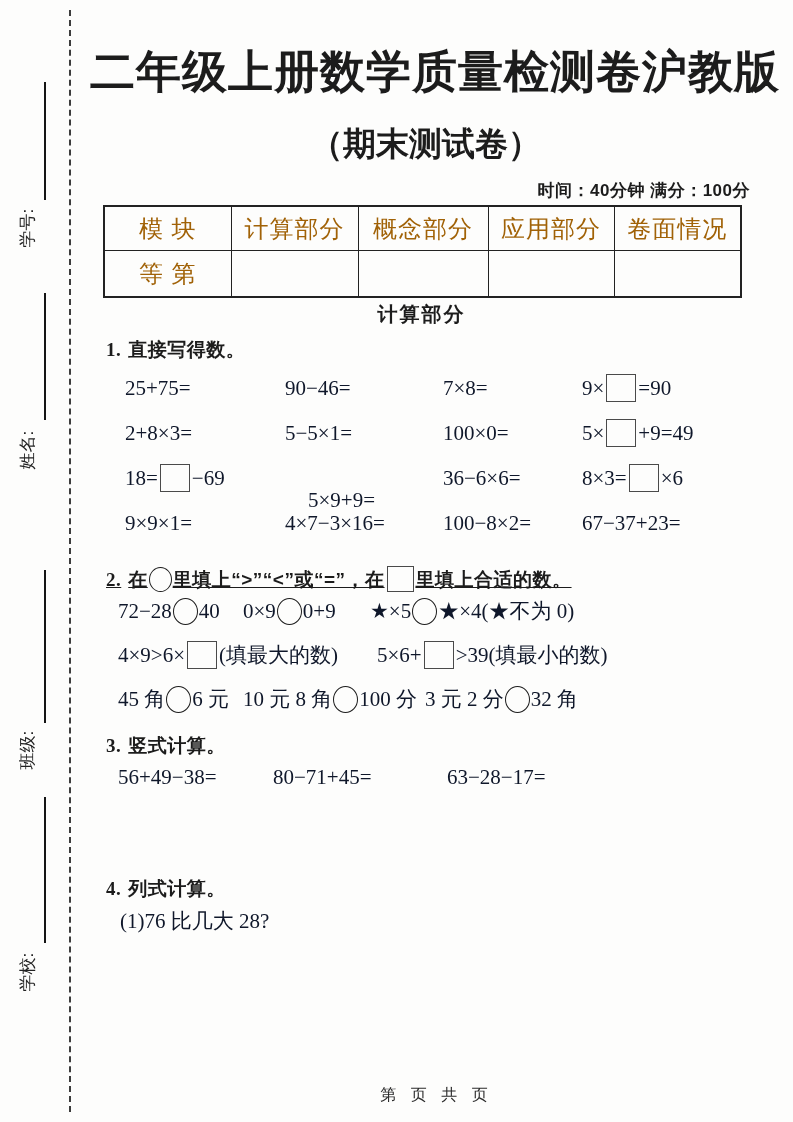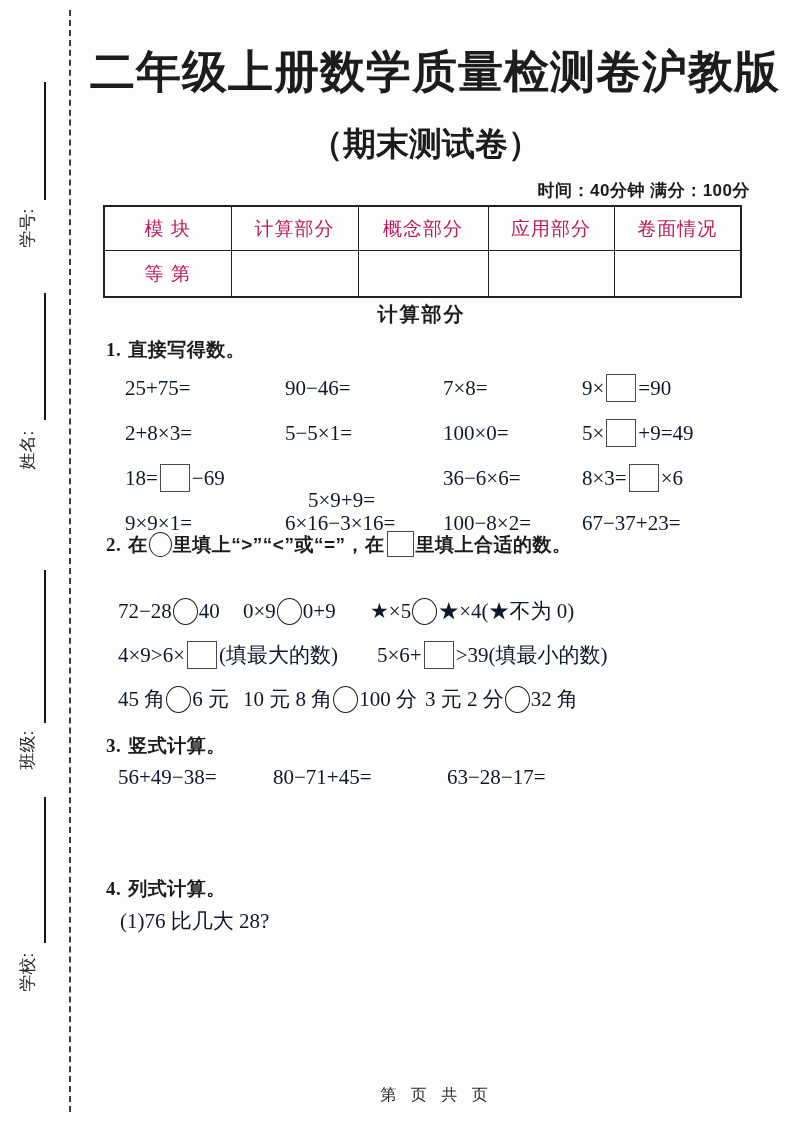--- a/index.html
+++ b/index.html
@@ -39,21 +39,21 @@
     font-size:17px;font-weight:700;letter-spacing:.5px;
   }
   
   .score-table{
     position:absolute;left:103px;top:205px;width:637px;
     border-collapse:collapse;table-layout:fixed;
     border:2.5px solid #222;
   }
   .score-table td{
     border:1.5px solid #222;text-align:center;
-    font-size:19px;font-weight:500;letter-spacing:1px;color:#be185d;
+    font-size:24px;font-weight:500;letter-spacing:1px;color:#a16207;
   }
   .score-table tr.hdr td{height:41px;}
   .score-table tr.grade td{height:43px;}
   
   .section-title{
     position:absolute;top:301px;left:103px;width:637px;text-align:center;
     font-size:20px;font-weight:bold;letter-spacing:2px;
   }
   .p-label{
     position:absolute;left:106px;
@@ -132,21 +132,21 @@
     </tr>
   </tbody>
     </table>
 
   <div class="section-title">计算部分</div>
 
   <div class="p-label" style="top:337px;">
     <span class="p-num">1.</span><span class="p-text">直接写得数。</span>
   </div>
 
-  <div class="p-label" style="top:531px;">
+  <div class="p-label" style="top:566px;text-decoration:underline;">
     <span class="p-num">2.</span><span class="p-text">在<span class="circ"></span>里填上“&gt;”“&lt;”或“=”，在<span class="box"></span>里填上合适的数。</span>
   </div>
 
   <div class="p-label" style="top:733px;">
     <span class="p-num">3.</span><span class="p-text">竖式计算。</span>
   </div>
 
   <div class="p-label" style="top:876px;">
     <span class="p-num">4.</span><span class="p-text">列式计算。</span>
   </div>
@@ -160,21 +160,21 @@
       <span class="expr" style="left: 582px; top: 373px;">9×<span class="box"></span>=90</span>
       <span class="expr" style="left: 125px; top: 418px;">2+8×3=</span>
       <span class="expr" style="left: 285px; top: 418px;">5−5×1=</span>
       <span class="expr" style="left: 443px; top: 418px;">100×0=</span>
       <span class="expr" style="left: 582px; top: 418px;">5×<span class="box"></span>+9=49</span>
       <span class="expr" style="left: 125px; top: 463px;">18=<span class="box"></span>−69</span>
       <span class="expr" style="left: 285px; top: 485px; margin-left: 23px;">5×9+9=</span>
       <span class="expr" style="left: 443px; top: 463px;">36−6×6=</span>
       <span class="expr" style="left: 582px; top: 463px;">8×3=<span class="box"></span>×6</span>
       <span class="expr" style="left: 125px; top: 508px;">9×9×1=</span>
-      <span class="expr" style="left: 285px; top: 508px;">6×16−3×16=</span>
+      <span class="expr" style="left: 285px; top: 508px;">4×7−3×16=</span>
       <span class="expr" style="left: 443px; top: 508px;">100−8×2=</span>
       <span class="expr" style="left: 582px; top: 508px;">67−37+23=</span>
       <span class="expr" style="left: 118px; top: 596px;">72−28<span class="circ"></span>40</span>
       <span class="expr" style="left: 243px; top: 596px;">0×9<span class="circ"></span>0+9</span>
       <span class="expr" style="left: 370px; top: 596px;">★×5<span class="circ"></span>★×4(★不为 0)</span>
       <span class="expr" style="left: 118px; top: 640px;">4×9&gt;6×<span class="box"></span>(填最大的数)</span>
       <span class="expr" style="left: 377px; top: 640px;">5×6+<span class="box"></span>&gt;39(填最小的数)</span>
       <span class="expr" style="left: 118px; top: 684px;">45 角<span class="circ"></span>6 元</span>
       <span class="expr" style="left: 243px; top: 684px;">10 元 8 角<span class="circ"></span>100 分</span>
       <span class="expr" style="left: 425px; top: 684px;">3 元 2 分<span class="circ"></span>32 角</span>

